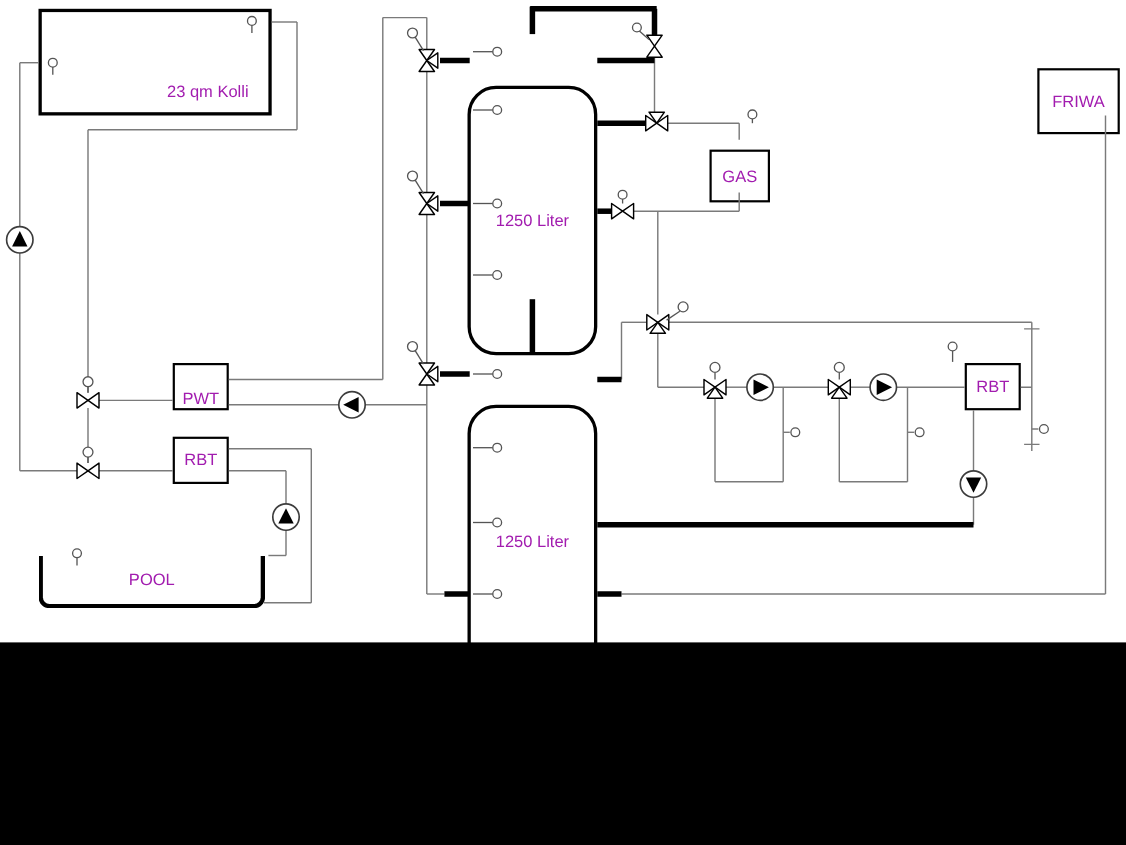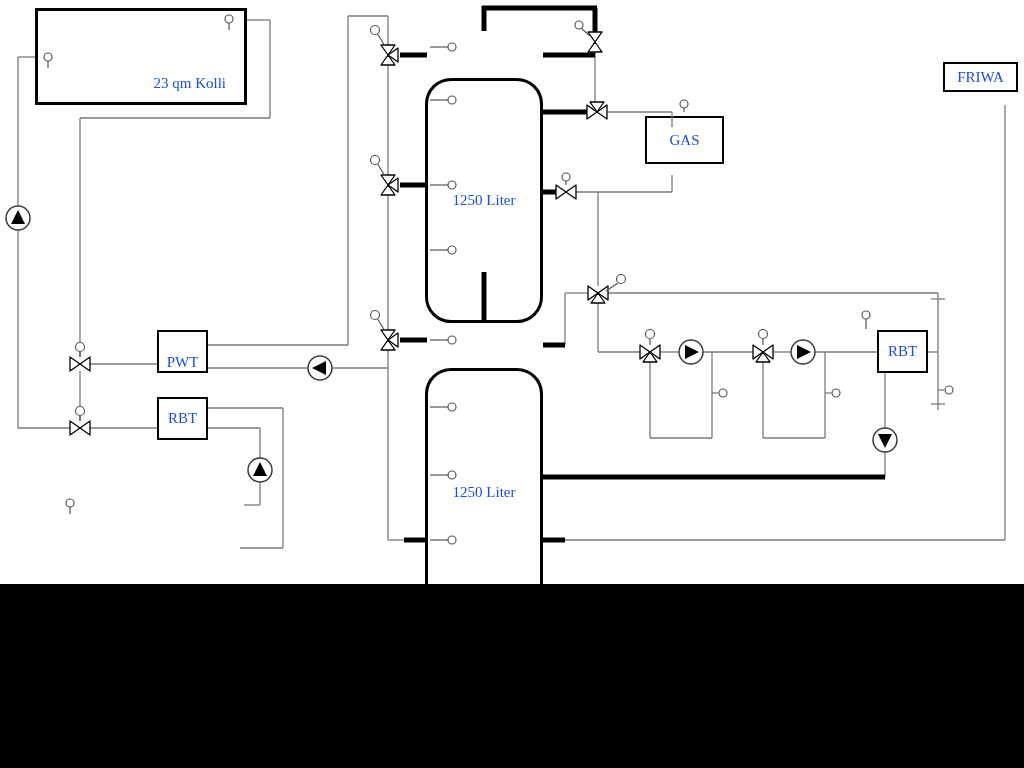--- a/index.html
+++ b/index.html
@@ -1,18 +1,18 @@
 <!DOCTYPE html>
 <html style="--pipe: #7a7a7a; --pipe-thick: #000000;"><head>
 <meta charset="utf-8">
 <style>
   html,body{margin:0;padding:0;background:#fff;}
   .stage{
     position:relative;width:1024px;height:768px;background:#fff;
-    font-family:Liberation Serif, serif;color:#1d4ed8;overflow:hidden;
+    font-family:Liberation Sans, sans-serif;color:#a21caf;overflow:hidden;
   }
   .pipes{position:absolute;left:0;top:0;z-index:5;pointer-events:none;}
   .pipe line{stroke:var(--pipe,#7a7a7a);stroke-width:1.3;}
   .pipe-thick line{stroke:var(--pipe-thick,#000);stroke-width:5;}
   .valve{fill:#fff;stroke:#000;stroke-width:1.3;stroke-linejoin:round;}
   .stem{stroke:#555;stroke-width:1.2;}
   .sensor{fill:#fff;stroke:#555;stroke-width:1.2;}
   .pump-c{fill:#fff;stroke:#3c3c3c;stroke-width:1.5;}
   .pump-t{fill:#000;}
   .box{
@@ -40,40 +40,43 @@
   </div>
 
   <div class="box thick3 tank" style="left:425px;top:30px;width:118px;height:245px;">
     <span>1250 Liter</span>
   </div>
 
   <div class="box thick3 tank" style="left:425px;top:320px;width:118px;height:248px;">
     <span>1250 Liter</span>
   </div>
 
-  <div class="box" style="left:645px;top:116px;width:79px;height:48px;">
+  <div class="box" style="left:645px;top:136px;width:55px;height:48px;">
     <span>GAS</span>
   </div>
 
-  <div class="box" style="left:943px;top:62px;width:75px;height:30px;">
+  <div class="box" style="left:943px;top:62px;width:75px;height:60px;">
     <span>FRIWA</span>
   </div>
 
   <div class="box" style="left:157px;top:330px;width:51px;height:43px;align-items:flex-end;">
     <span>PWT</span>
   </div>
 
   <div class="box" style="left:157px;top:397px;width:51px;height:43px;">
     <span>RBT</span>
   </div>
 
   <div class="box" style="left:877px;top:330px;width:51px;height:43px;">
     <span>RBT</span>
   </div>
 
+  <div class="pool" style="left:35px;top:505px;width:206px;height:48px;">
+    <span>POOL</span>
+  </div>
 
   <svg class="pipes" width="1024" height="768" viewBox="0 0 1024 768">
 
     <g class="pipe">
       <line x1="18" y1="57" x2="18" y2="428"></line>
       <line x1="18" y1="57" x2="35" y2="57"></line>
       <line x1="247" y1="20" x2="270" y2="20"></line>
       <line x1="270" y1="20" x2="270" y2="118"></line>
       <line x1="80" y1="118" x2="270" y2="118"></line>
       <line x1="80" y1="118" x2="80" y2="357"></line>

